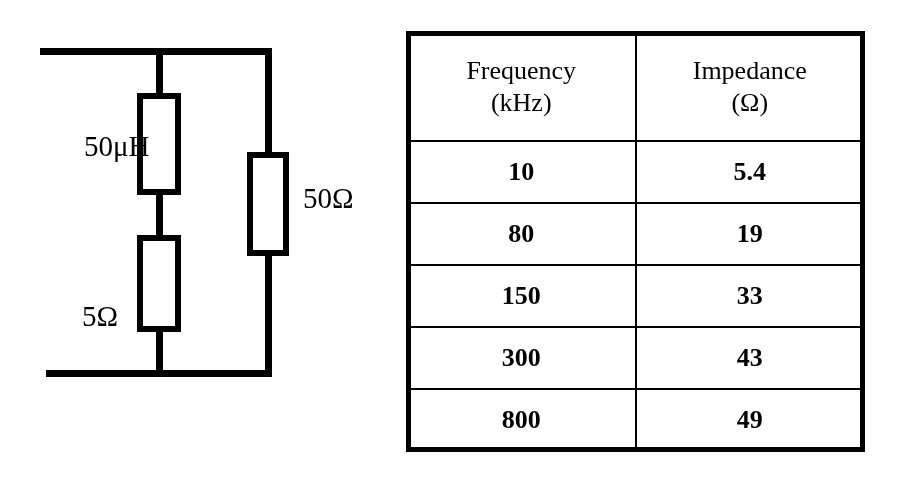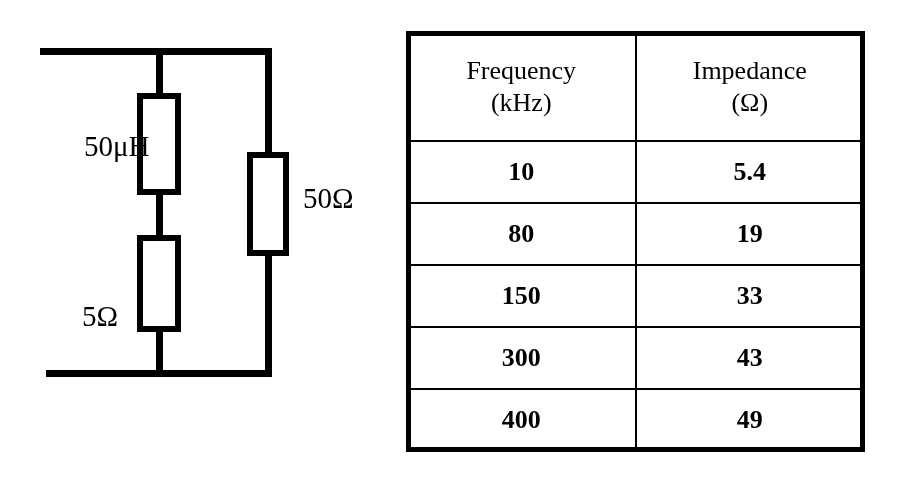--- a/index.html
+++ b/index.html
@@ -160,19 +160,19 @@
       </tr>
       <tr>
         <td>150</td>
         <td>33</td>
       </tr>
       <tr>
         <td>300</td>
         <td>43</td>
       </tr>
       <tr>
-        <td>400</td>
+        <td>800</td>
         <td>49</td>
       </tr>
     </tbody>
   </table>
   <div class="frame"></div>
 </div>
 
 </body></html>

